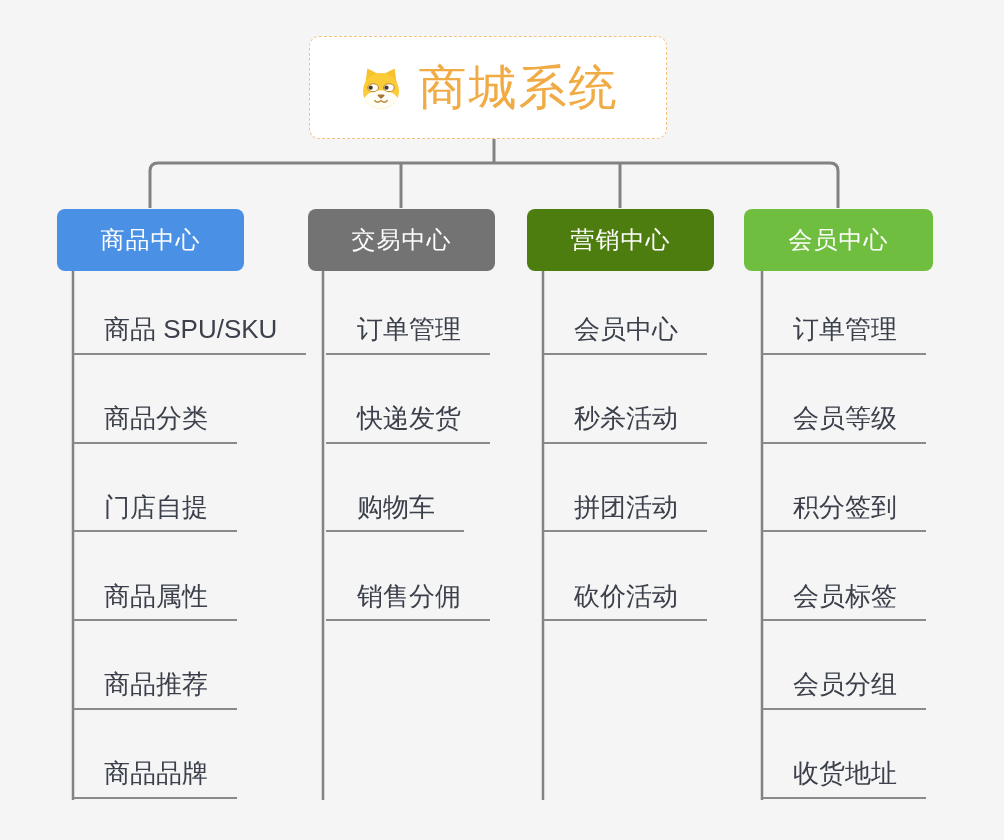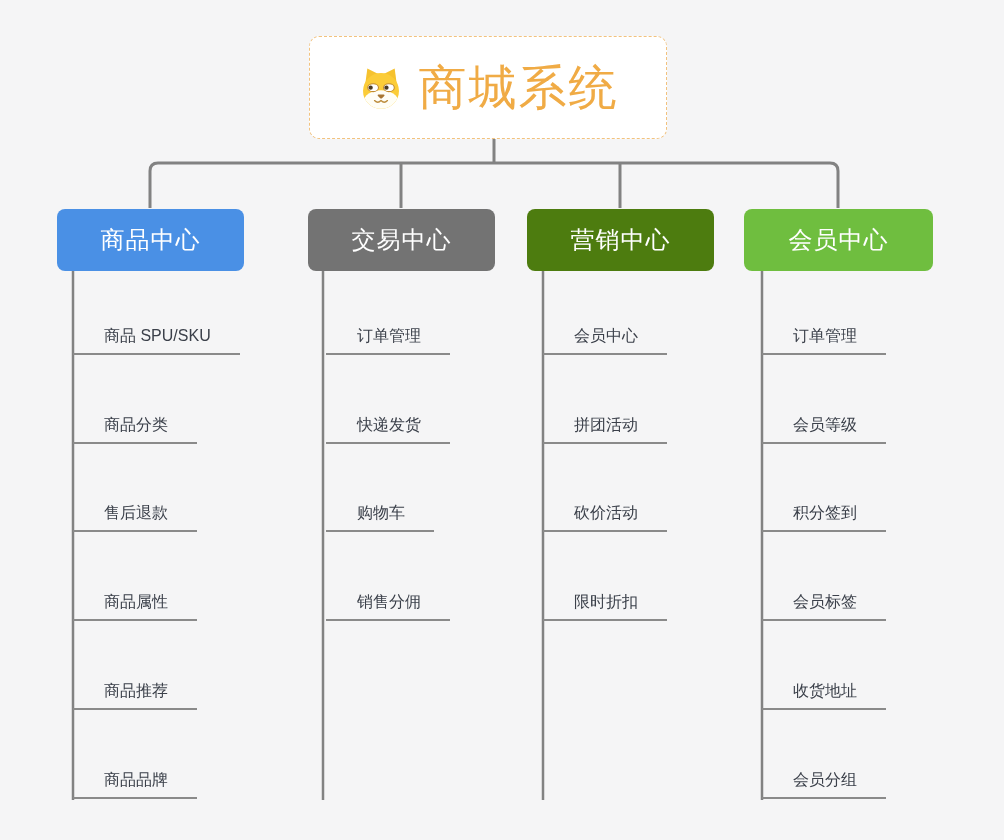--- a/index.html
+++ b/index.html
@@ -45,21 +45,21 @@
   .col{position:absolute;top:266px;}
   .c0{left:73px;}
   .c1{left:326px;}
   .c2{left:543px;}
   .c3{left:762px;}
   .row{height:88.8px;display:flex;align-items:flex-end;}
   .child{
     display:inline-block;white-space:nowrap;
     padding:0 29px 7px 31px;
     border-bottom:2px solid var(--underline,#8a8a8a);
-    font-size:16px;color:var(--item-color,#3b404a);line-height:1.25;
+    font-size:26px;color:var(--item-color,#3b404a);line-height:1.25;
   }
 </style>
 </head>
 <body style="background: rgb(245, 245, 246);">
 
 <svg id="connectors" viewBox="0 0 1004 840">
 
   <path class="rail" d="M494,139 V163"></path>
 
   <path class="rail" d="M150,208 V171 Q150,163 158,163 H830 Q838,163 838,171 V208"></path>
@@ -107,21 +107,21 @@
 </div>
 
 <div class="col c0">
   <div class="row">
       <span class="child">商品 SPU/SKU</span>
     </div>
   <div class="row">
       <span class="child">商品分类</span>
     </div>
   <div class="row">
-      <span class="child">售后退款</span>
+      <span class="child">门店自提</span>
     </div>
   <div class="row">
       <span class="child">商品属性</span>
     </div>
   <div class="row">
       <span class="child">商品推荐</span>
     </div>
   <div class="row">
       <span class="child">商品品牌</span>
     </div>
@@ -138,41 +138,41 @@
     </div>
   <div class="row">
       <span class="child">销售分佣</span>
     </div>
 </div>
 <div class="col c2">
   <div class="row">
       <span class="child">会员中心</span>
     </div>
   <div class="row">
+      <span class="child">秒杀活动</span>
+    </div>
+  <div class="row">
       <span class="child">拼团活动</span>
     </div>
   <div class="row">
       <span class="child">砍价活动</span>
-    </div>
-  <div class="row">
-      <span class="child">限时折扣</span>
     </div>
 </div>
 <div class="col c3">
   <div class="row">
       <span class="child">订单管理</span>
     </div>
   <div class="row">
       <span class="child">会员等级</span>
     </div>
   <div class="row">
       <span class="child">积分签到</span>
     </div>
   <div class="row">
       <span class="child">会员标签</span>
     </div>
   <div class="row">
-      <span class="child">收货地址</span>
+      <span class="child">会员分组</span>
     </div>
   <div class="row">
-      <span class="child">会员分组</span>
+      <span class="child">收货地址</span>
     </div>
 </div>
 
 </body></html>

